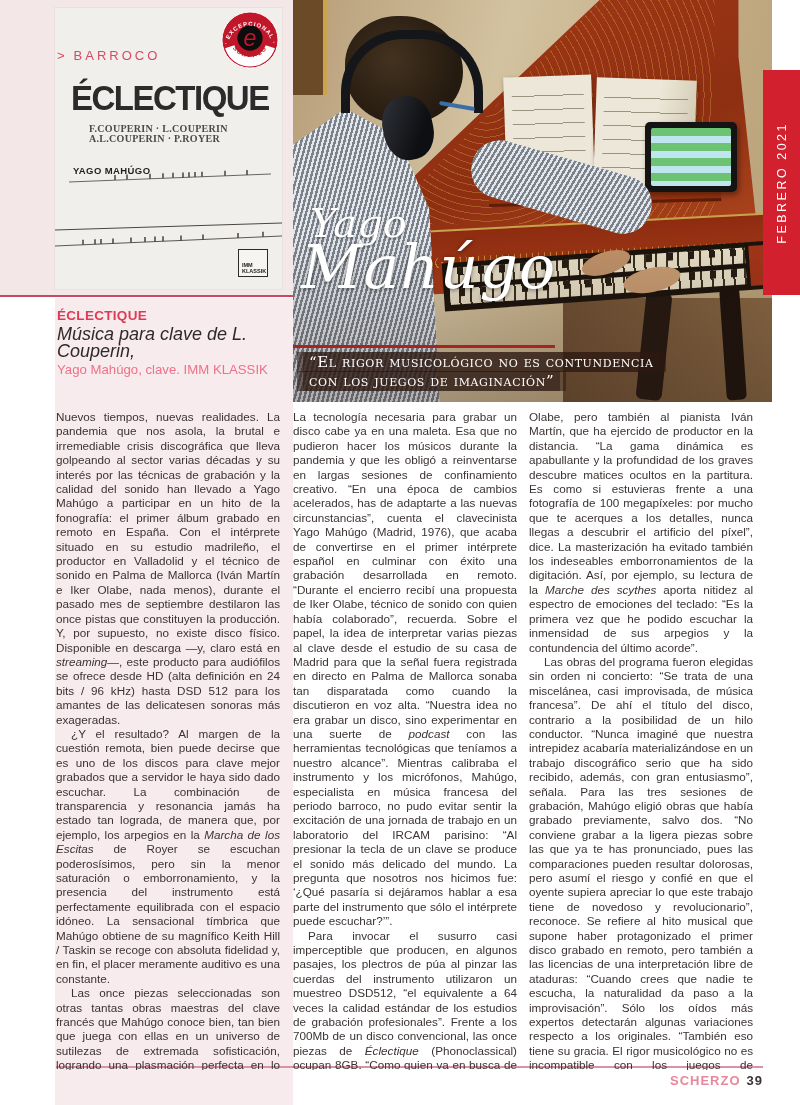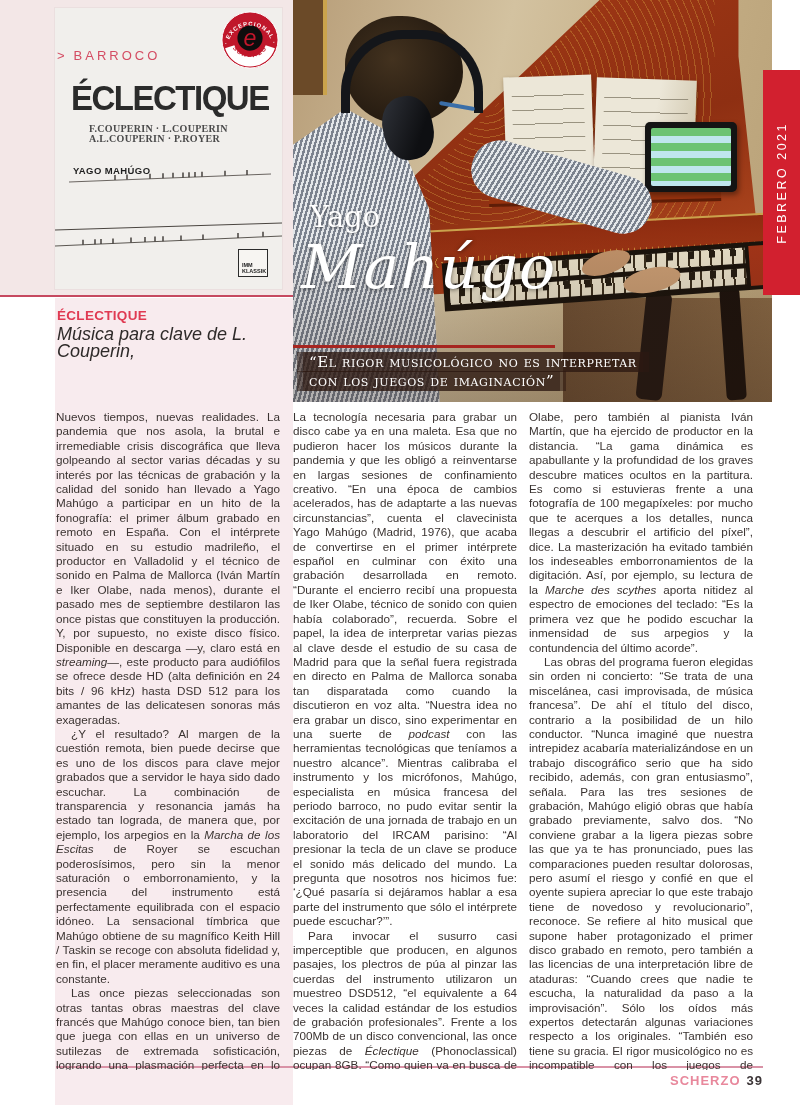--- a/index.html
+++ b/index.html
@@ -93,21 +93,21 @@
           border-radius:62px 62px 0 0;}
   .ph-earcup{left:90px;top:96px;width:50px;height:64px;border-radius:45%;transform:rotate(-12deg);
           background:linear-gradient(120deg,#31343b,#0e0f12 70%);}
   .ph-glasses{left:146px;top:104px;width:36px;height:4px;background:#3a6ea8;transform:rotate(10deg);
           border-radius:2px;}
   .ph-shade{left:0;bottom:0;width:100%;height:42%;
           background:linear-gradient(to bottom,rgba(40,24,16,0),rgba(40,24,16,.28));}
 
   
   .ov{position:absolute;color:#ffffff;font-family:"DejaVu Serif","Liberation Serif",serif;z-index:9;}
-  .ov-first{left:17px;top:200px;font-size:29px;text-shadow:0 1px 3px rgba(0,0,0,.5);}
+  .ov-first{left:17px;top:200px;font-size:40px;font-style:italic;text-shadow:0 1px 3px rgba(0,0,0,.5);}
   .ov-last{left:8px;top:232px;font-size:60px;font-style:italic;font-weight:normal;
            letter-spacing:1px;text-shadow:0 1px 4px rgba(0,0,0,.5);}
   .ov-rule{left:0;top:345px;width:262px;height:2.5px;background:#a62520;z-index:9;position:absolute;}
   .ov-quote{left:4px;font-size:15px;font-variant:small-caps;letter-spacing:.6px;line-height:18px;}
   .ov-quote span{background:rgba(45,25,18,.55);padding:1px 6px;}
   .ov-q1{top:353px;} .ov-q2{top:372px;}
 
   
   .banner{position:absolute;left:763px;top:70px;width:37px;height:225px;background:#d2202f;z-index:10;
           display:flex;align-items:center;justify-content:center;}
@@ -207,20 +207,21 @@
     </text>
     <circle cx="30" cy="28" r="13" fill="#0d0d0d"></circle>
     <text x="30" y="36" text-anchor="middle" font-size="24" font-style="italic" fill="#c0172b" font-family="DejaVu Serif, serif">e</text>
   </svg>
 
   <div class="divider-red"></div>
 
   <div class="review-hd">
     <div class="album"><span>ÉCLECTIQUE</span></div>
     <div class="desc"><span>Música para clave de L. Couperin,</span></div>
+    <div class="credits"><span>Yago Mahúgo, clave. IMM KLASSIK</span></div>
   </div>
 
   <div class="photo">
     <div class="ph ph-frame"></div>
     <div class="ph ph-lid"></div>
     <div class="ph ph-lid-tex"></div>
     <div class="ph ph-sheet1">
         <div class="staves"></div>
       </div>
     <div class="ph ph-sheet2">
@@ -251,21 +252,21 @@
     <div class="ph ph-arm stripes"></div>
     <div class="ph ph-hair"></div>
     <div class="ph ph-hphone-band"></div>
     <div class="ph ph-earcup"></div>
     <div class="ph ph-glasses"></div>
     <div class="ph ph-shade"></div>
 
     <div class="ov ov-first"><span>Yago</span></div>
     <div class="ov ov-last"><span>Mahúgo</span></div>
     <div class="ov-rule"></div>
-    <div class="ov ov-quote ov-q1"><span><span>“El rigor musicológico no es interpretar</span></span></div>
+    <div class="ov ov-quote ov-q1"><span><span>“El rigor musicológico no es contundencia</span></span></div>
     <div class="ov ov-quote ov-q2"><span><span>con los juegos de imaginación”</span></span></div>
   </div>
 
   <div class="banner">
     <span><span>FEBRERO 2021</span></span>
   </div>
 
   <div class="col col-1">
     <div>
         <p class="para"><span>Nuevos tiempos, nuevas realidades. La pandemia que nos asola, la brutal e irremediable crisis discográfica que lleva golpeando al sector varias décadas y su interés por las técnicas de grabación y la calidad del sonido han llevado a Yago Mahúgo a participar en un hito de la fonografía: el primer álbum grabado en remoto en España. Con el intérprete situado en su estudio madrileño, el productor en Valladolid y el técnico de sonido en Palma de Mallorca (Iván Martín e Iker Olabe, nada menos), durante el pasado mes de septiembre destilaron las once pistas que constituyen la producción. Y, por supuesto, no existe disco físico. Disponible en descarga —y, claro está en </span><i>streaming</i><span>—, este producto para audiófilos se ofrece desde HD (alta definición en 24 bits / 96 kHz) hasta DSD 512 para los amantes de las delicatesen sonoras más exageradas.</span></p>

